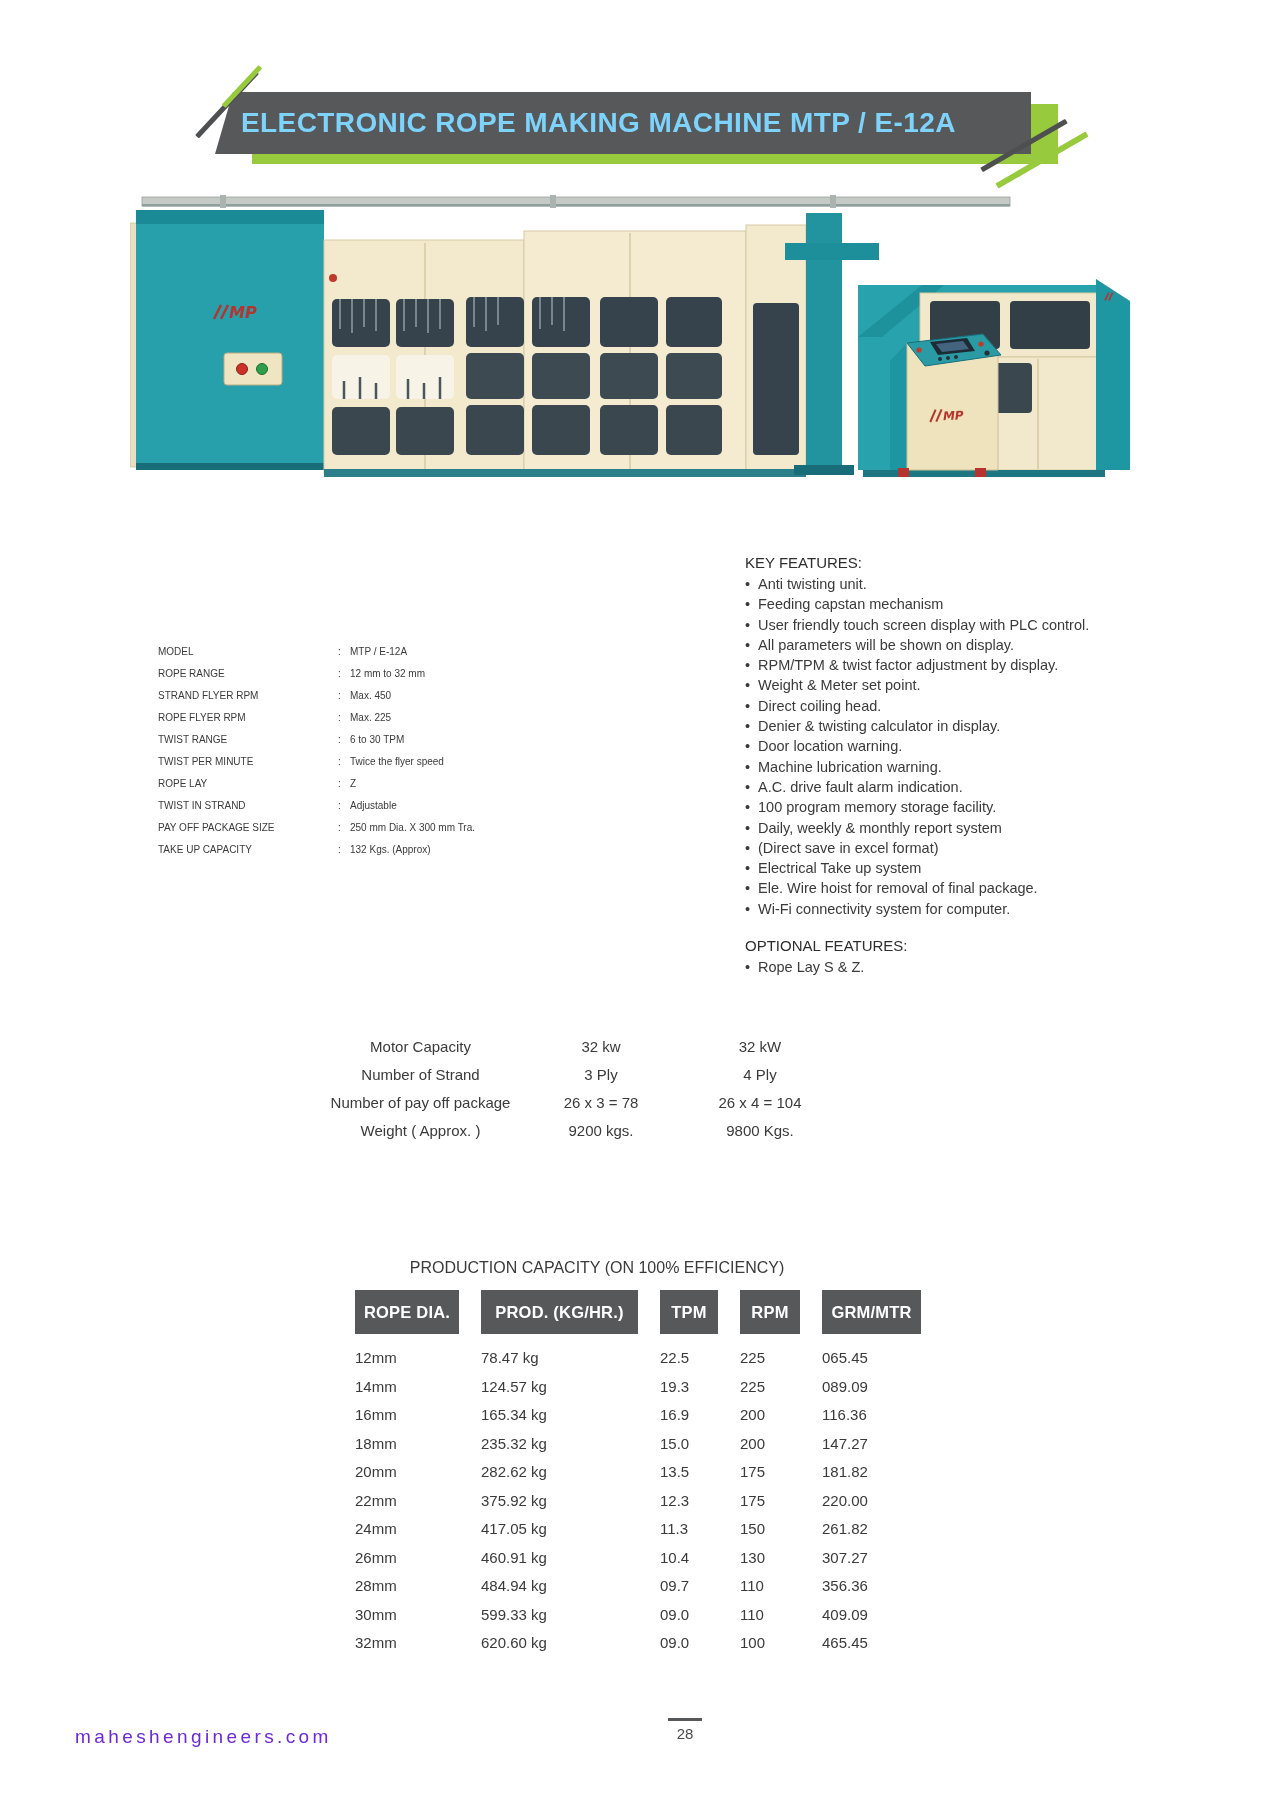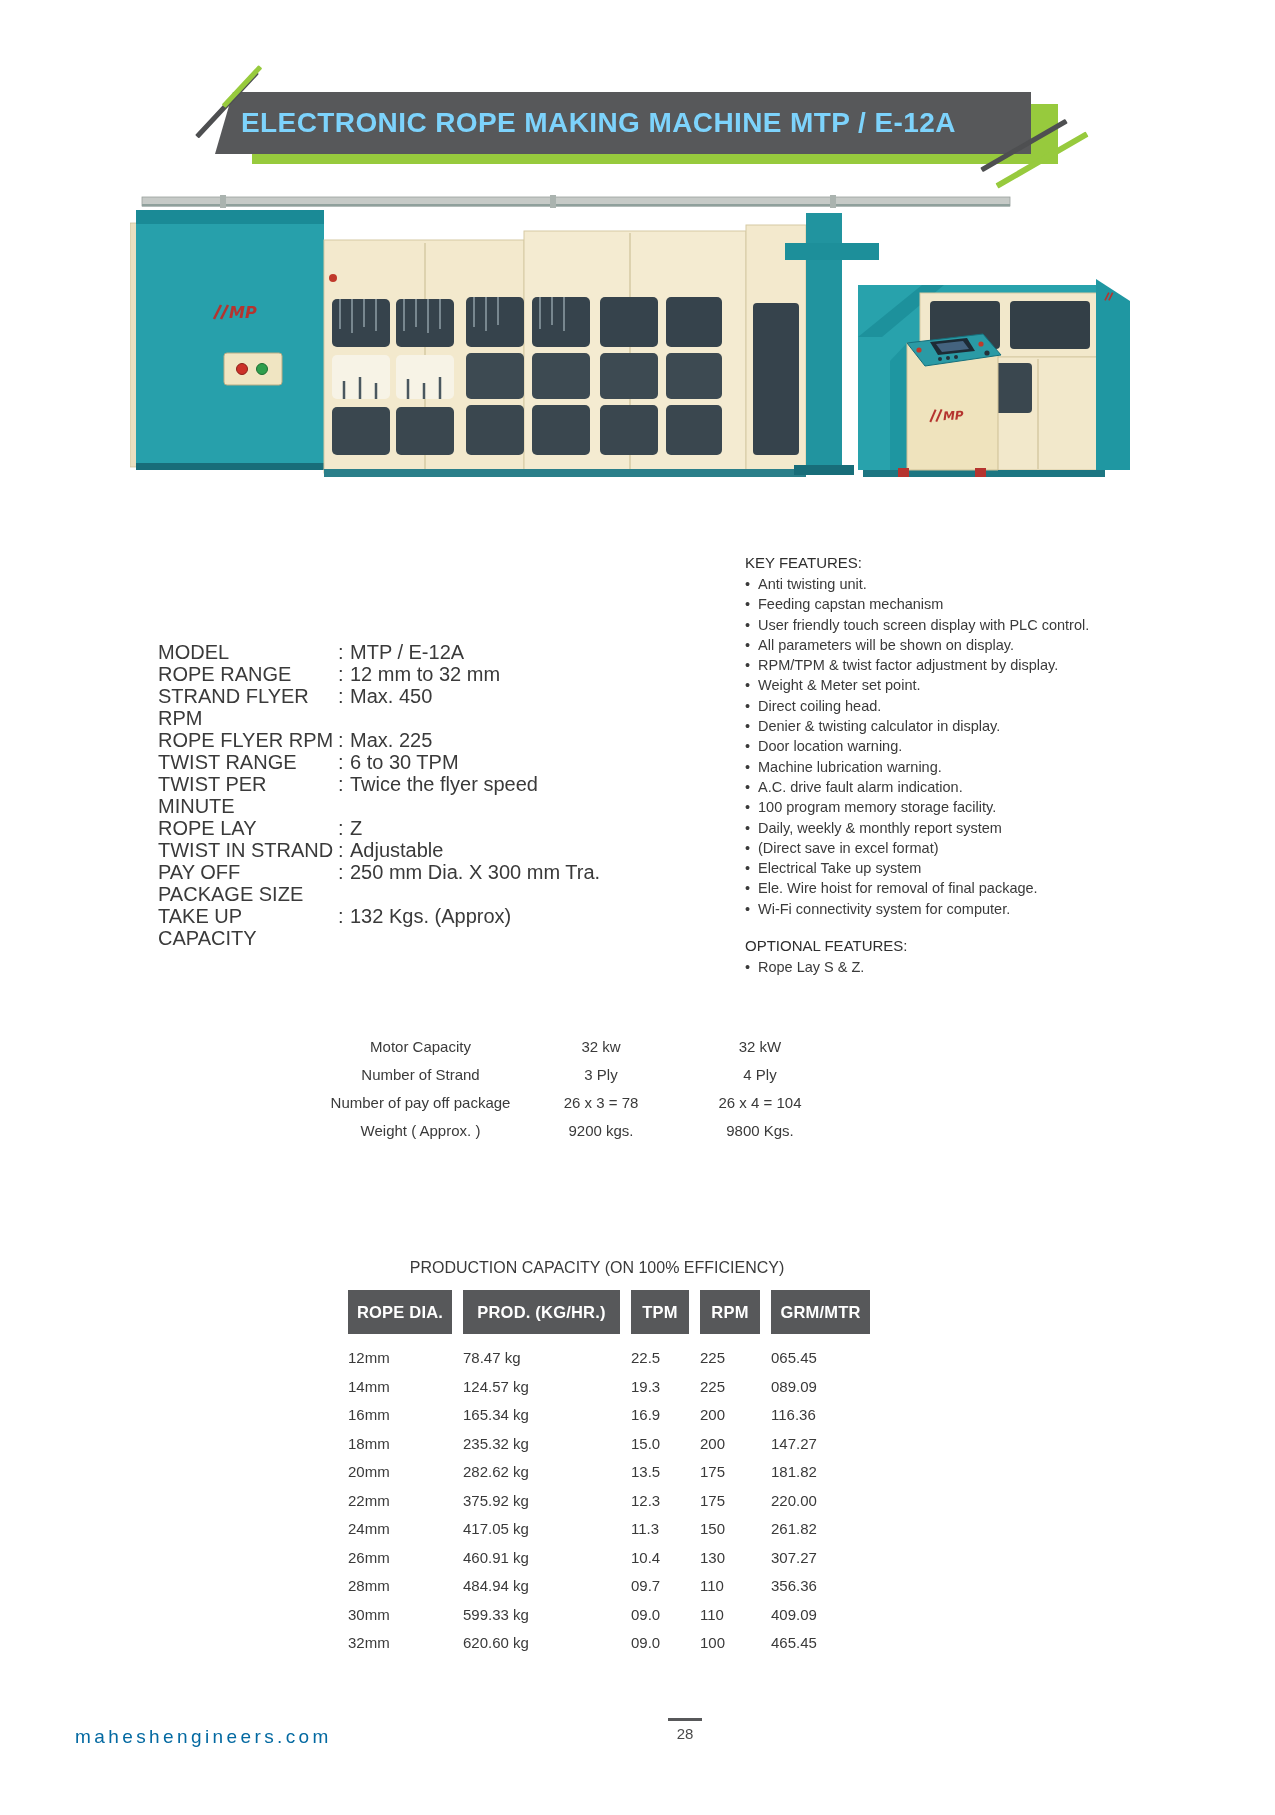--- a/index.html
+++ b/index.html
@@ -27,21 +27,21 @@
   .slash-tl-dark  { left:183px; top:102px; width:88px; height:5px; background:#4e4f51; transform:rotate(-47deg); }
   .slash-tl-green { left:215px; top:84px;  width:54px; height:5px; background:#97ca3d; transform:rotate(-47deg); }
   .slash-br-dark  { left:975px; top:143px; width:98px;  height:5px; background:#4e4f51; transform:rotate(-30deg); z-index:4; }
   .slash-br-green { left:990px; top:157px; width:104px; height:6px; background:#97ca3d; transform:rotate(-30deg); z-index:4; }
 
   
   .machine { position:absolute; left:130px; top:185px; width:1015px; height:310px; }
 
   
   .specs { position:absolute; left:158px; top:641px; width:500px; }
-  .spec-row { display:grid; grid-template-columns:180px 12px auto; font-size:20px; line-height:22px; color:#3a3a3a; }
+  .spec-row { display:grid; grid-template-columns:180px 12px auto; font-size:10px; line-height:22px; color:#3a3a3a; }
   .spec-row .sep { text-align:left; }
 
   
   .features { position:absolute; left:745px; top:554px; width:420px; }
   .features h3 { margin:0 0 3px 0; font-size:15px; font-weight:normal; color:#2e2e2e; }
   .features ul { margin:0; padding:0; list-style:none; }
   .features li { position:relative; padding-left:13px; font-size:14.5px; line-height:20.3px; color:#3a3a3a; }
   .features li::before { content:"\2022"; position:absolute; left:0; top:0; }
   .features .optional { margin-top:18px; }
 
@@ -52,33 +52,33 @@
     background:#57585a; color:#fff; font-weight:bold; font-size:17px;
     height:43px; display:flex; align-items:center; justify-content:center;
     letter-spacing:0.3px;
   }
   .models .mbody { margin-top:7px; }
   .models .mrow span { display:block; text-align:center; font-size:15px; line-height:28px; color:#3a3a3a; }
 
   
   .prod-title { position:absolute; left:348px; top:1259px; width:498px; text-align:center; font-size:16px; color:#3a3a3a; }
   .production { position:absolute; left:348px; top:1290px; }
-  .production .phead, .production .prow { display:grid; grid-template-columns:104px 157px 58px 60px 99px; column-gap:11px; }
+  .production .phead, .production .prow { display:grid; grid-template-columns:104px 157px 58px 60px 99px; column-gap:22px;margin-left:7px; }
   .production .phead .hcell {
     background:#57585a; color:#fff; font-weight:bold; font-size:16.5px;
     height:44px; display:flex; align-items:center; justify-content:center;
     letter-spacing:0.2px;
   }
   .production .pbody { margin-top:10px; }
   .production .prow span { display:block; text-align:left; font-size:15px; line-height:28.5px; color:#3a3a3a; }
 
   
   .website {
     position:absolute; left:75px; top:1726px; font-size:19px; letter-spacing:3.4px;
-    color:#0369a1;
+    color:#6d28d9;
   }
   .pagenum { position:absolute; left:664px; top:1718px; width:42px; text-align:center; }
   .pagenum .rule { width:34px; height:3px; background:#57585a; margin:0 auto 4px auto; }
   .pagenum .num { font-size:15px; color:#4a4a4a; }
 </style>
 </head>
 <body>
 
 <div class="page">
 

